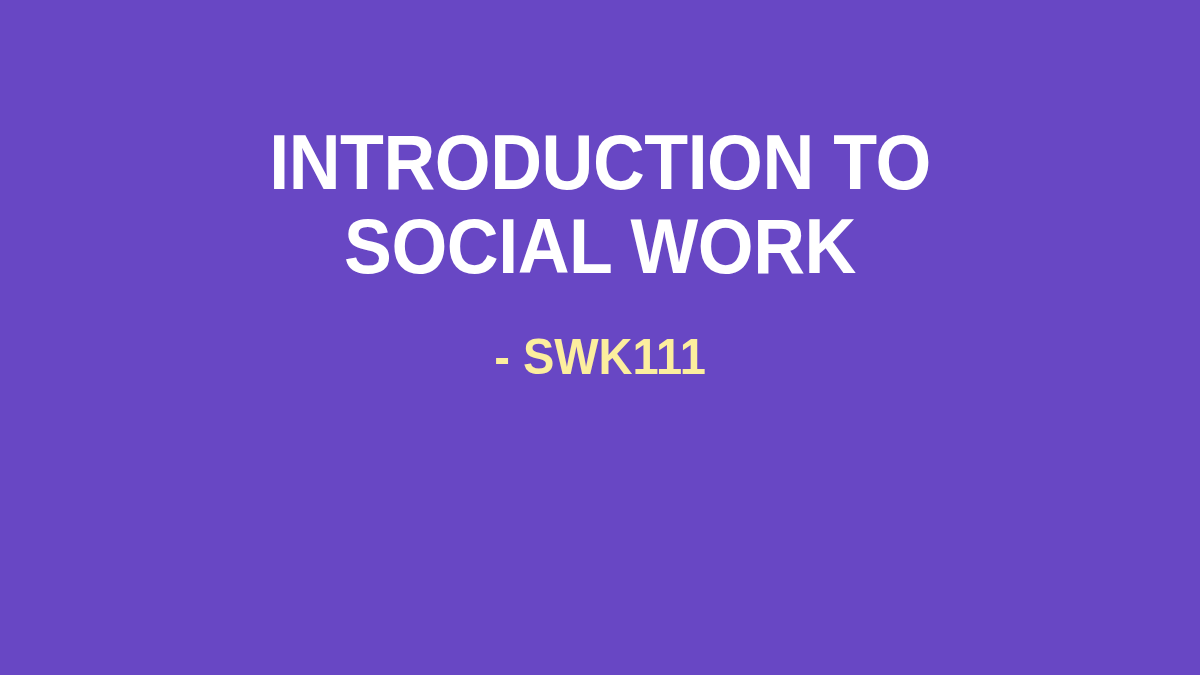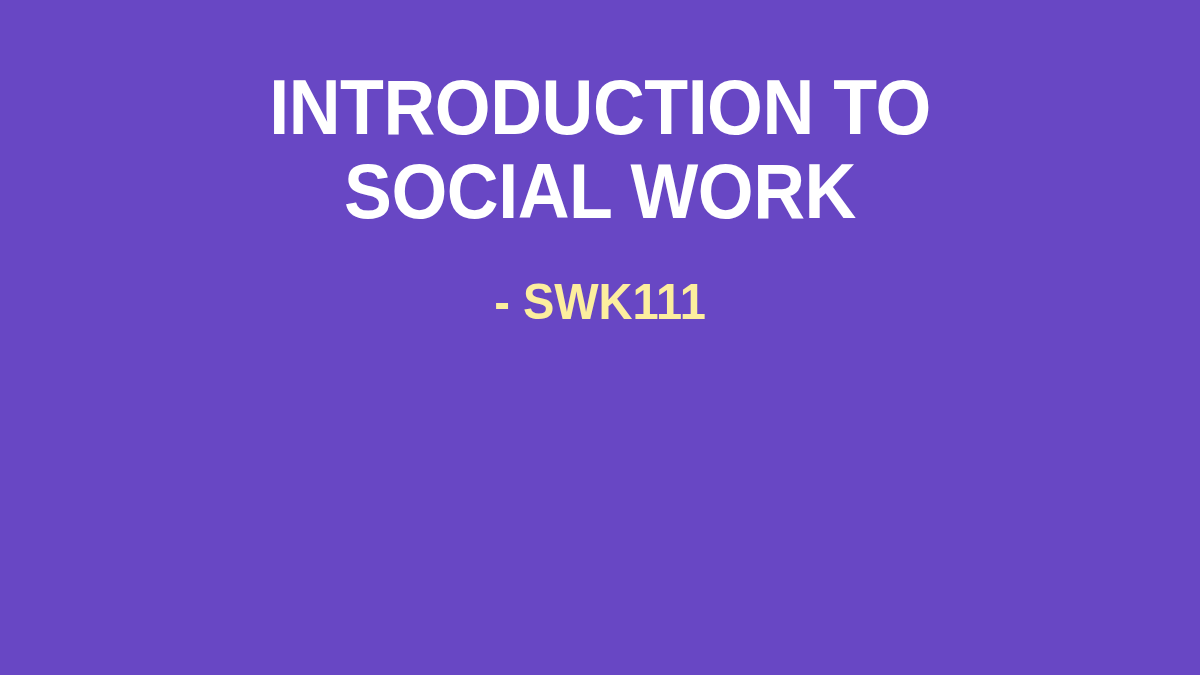--- a/index.html
+++ b/index.html
@@ -23,21 +23,21 @@
     background: #6847c4;
     overflow: hidden;
   }
 
   
   .content {
     position: absolute;
     left: 0;
     top: 0;
     width: 1200px;
-    padding-top: 65px;
+    padding-top: 120px;
     text-align: center;
   }
 
   .title {
     margin: 0;
     color: #ffffff;
     font-family: "Liberation Sans", sans-serif;
     font-weight: 700;
     font-size: 78px;
     line-height: 84px;

